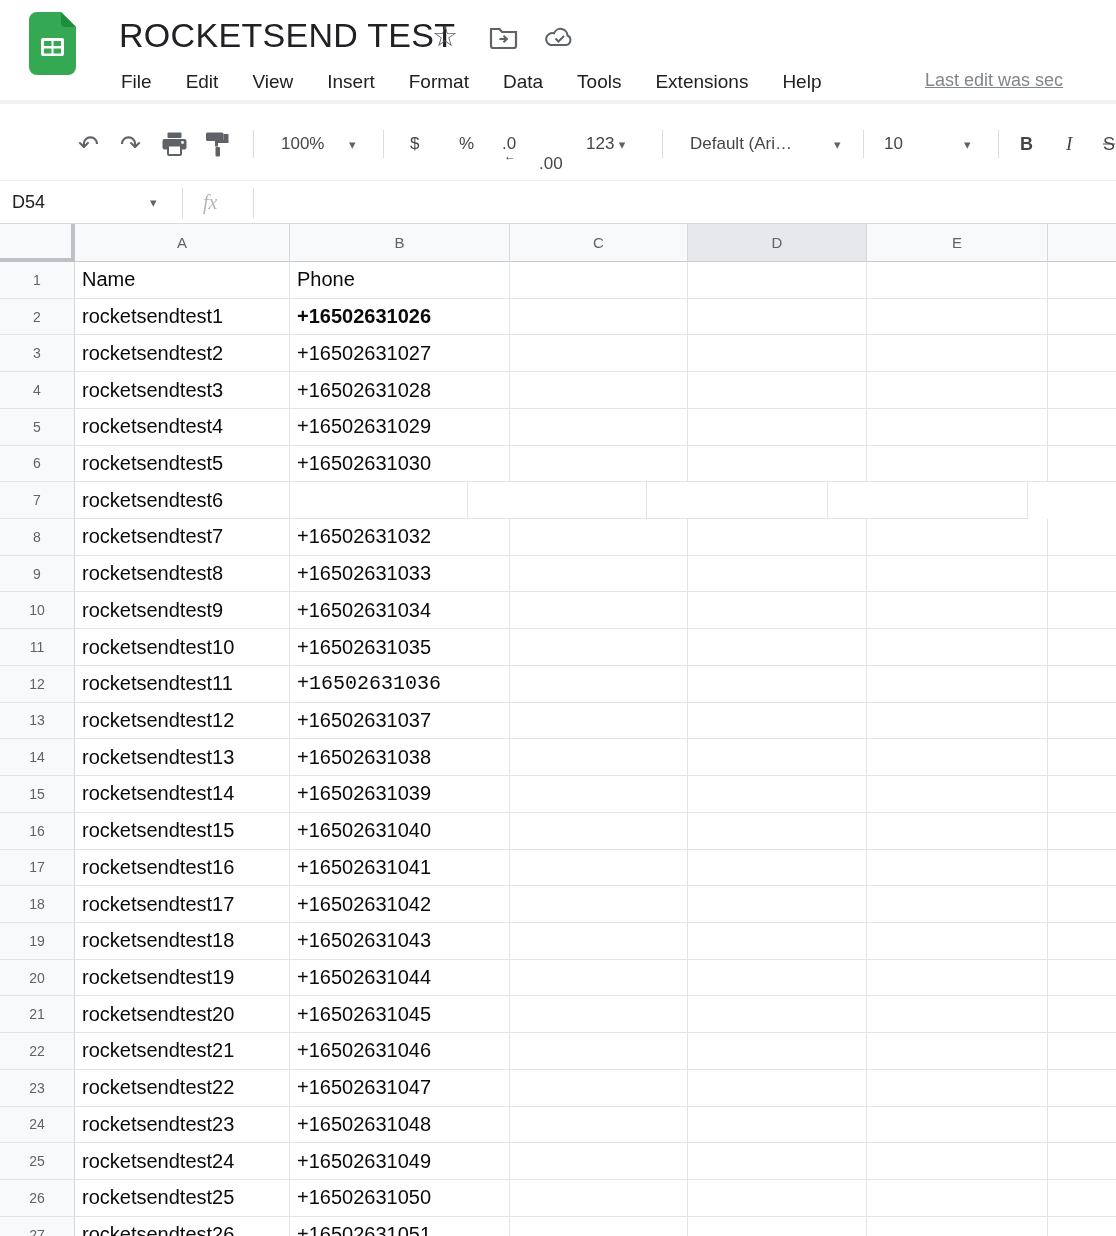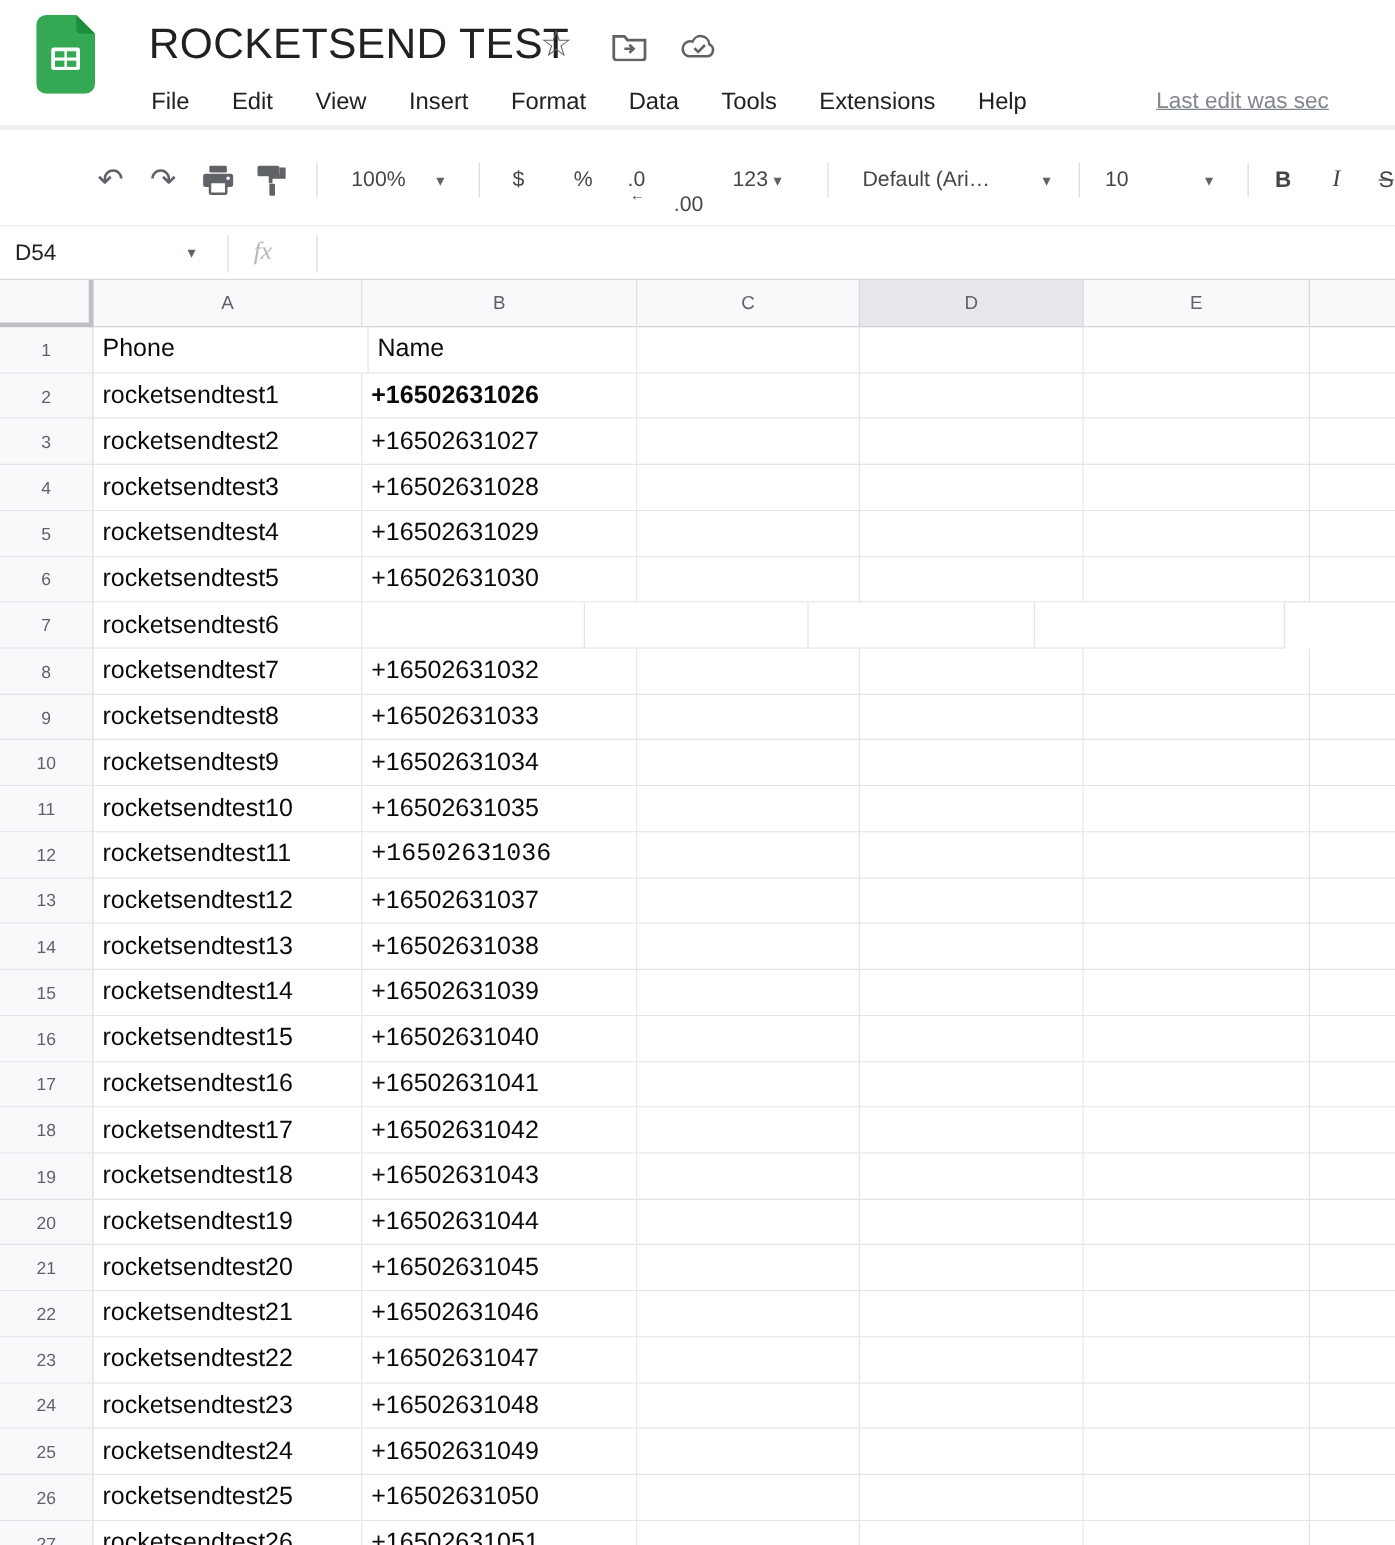--- a/index.html
+++ b/index.html
@@ -204,22 +204,22 @@
       <div class="col-h" style="width: 220px;">B</div>
       <div class="col-h" style="width: 178px;">C</div>
       <div class="col-h sel" style="width: 179px;">D</div>
       <div class="col-h" style="width: 181px;">E</div>
       <div class="col-h" style="width: 200px;"></div>
     </div>
   <div>
 
   <div class="row">
         <div class="row-num">1</div>
+        <div class="cell" style="width: 215px;">Name</div>
         <div class="cell" style="width: 220px;">Phone</div>
-        <div class="cell" style="width: 215px;">Name</div>
         <div class="cell" style="width: 178px;"></div>
         <div class="cell" style="width: 179px;"></div>
         <div class="cell" style="width: 181px;"></div>
         <div class="cell" style="width: 200px;"></div>
       </div>
       <div class="row">
         <div class="row-num">2</div>
         <div class="cell" style="width: 215px;">rocketsendtest1</div>
         <div class="cell" style="width: 220px; font-weight: bold;">+16502631026</div>
         <div class="cell" style="width: 178px;"></div>

